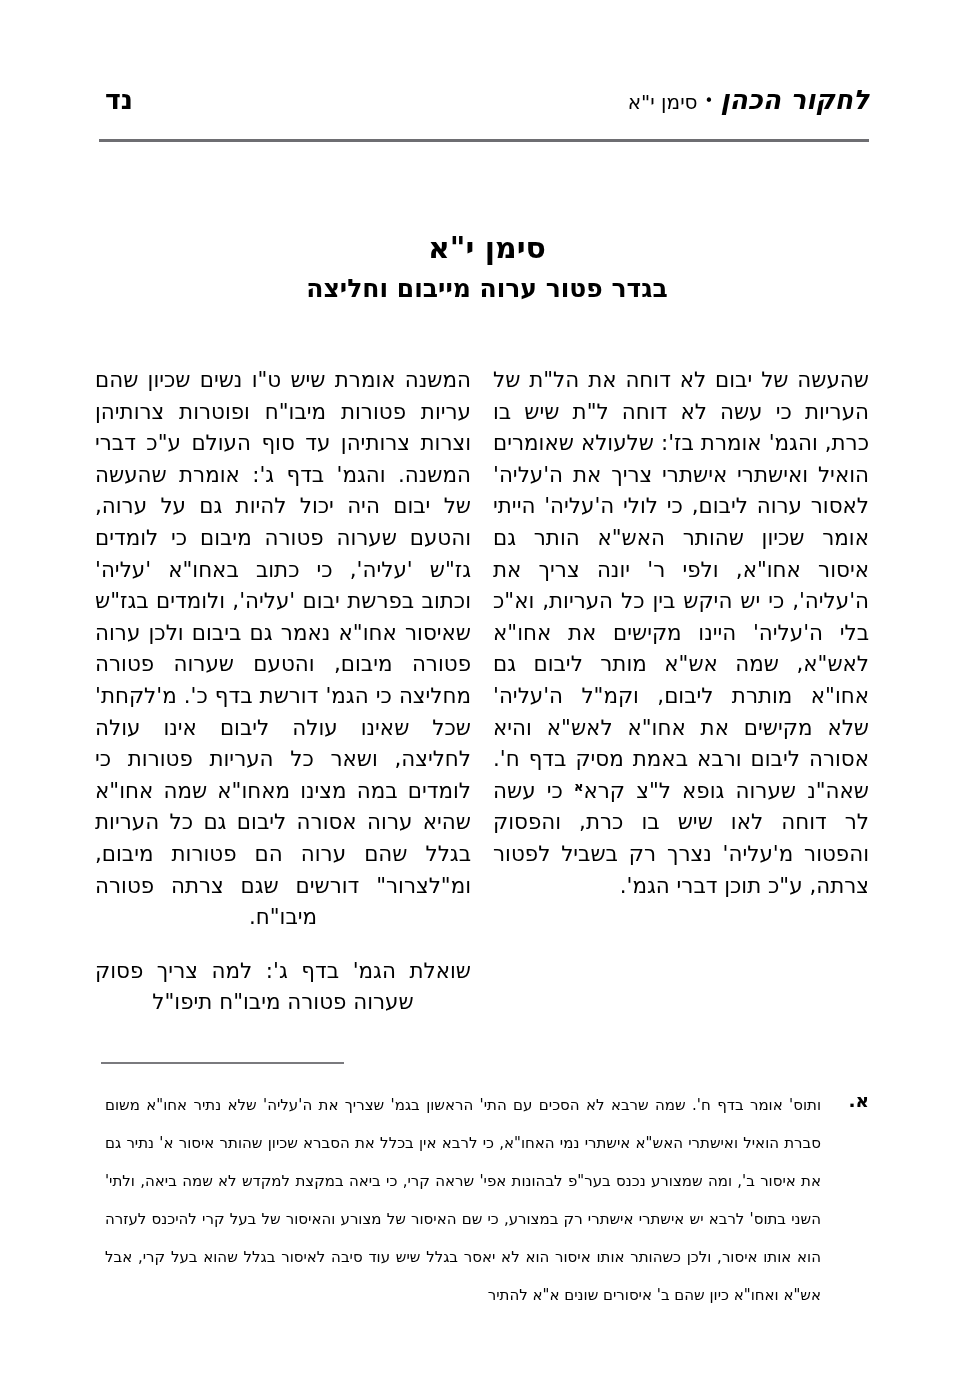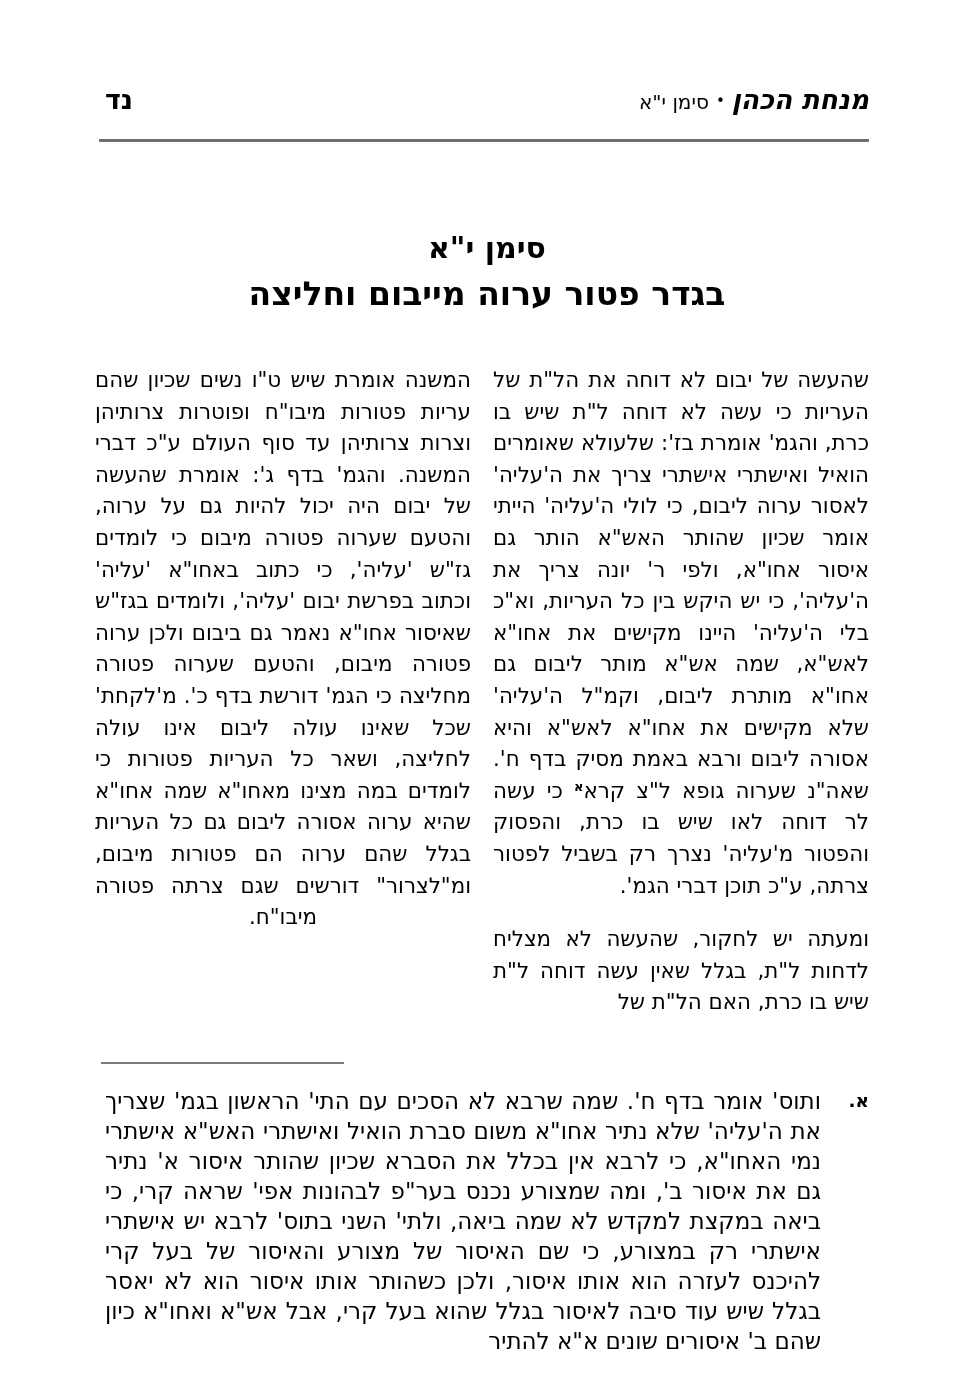--- a/index.html
+++ b/index.html
@@ -74,21 +74,21 @@
     left: 105px;
     text-align: center;
   }
   .title-siman {
     font-size: 30px;
     font-weight: 700;
     line-height: 1.34;
     margin: 0;
   }
   .title-sub {
-    font-size: 33px;
+    font-size: 25px;
     font-weight: 700;
     line-height: 1.34;
     margin: 4px 0 0 0;
   }
 
   
   .columns {
     position: absolute;
     top: 364px;
     right: 105px;
@@ -145,54 +145,54 @@
   }
   .fn-marker {
     flex: 0 0 34px;
     font-size: 18.5px;
     font-weight: 700;
     line-height: 30.6px;
     text-align: right;
   }
   .fn-body {
     flex: 1 1 auto;
-    font-size: 23px;
-    line-height: 30px;
+    font-size: 15px;
+    line-height: 38px;
     text-align: justify;
     text-align-last: right;
     padding-right: 14px;
   }
 </style>
 </head>
 <body>
 
 <div id="page">
 
   <div class="running-head">
     <div class="head-title">
-      <span>מנחת הכהן</span><span class="head-bullet">•</span><span class="head-siman">סימן י"א</span>
+      <span>לחקור הכהן</span><span class="head-bullet">•</span><span class="head-siman">סימן י"א</span>
     </div>
     <div class="head-folio">נד</div>
   </div>
   <div class="head-rule"></div>
 
   <div class="title-block">
     <div class="title-siman">סימן י"א</div>
     <div class="title-sub">בגדר פטור ערוה מייבום וחליצה</div>
   </div>
 
   <div class="columns">
 
     <div class="col">
       <p class="flow"><span>שהעשה של יבום לא דוחה את הל"ת של העריות כי עשה לא דוחה ל"ת שיש בו כרת, והגמ' אומרת בז': שלעולא שאומרים הואיל ואישתרי אישתרי צריך את ה'עליה' לאסור ערוה ליבום, כי לולי ה'עליה' הייתי אומר שכיון שהותר האש"א הותר גם איסור אחו"א, ולפי ר' יונה צריך את ה'עליה', כי יש היקש בין כל העריות, וא"כ בלי ה'עליה' היינו מקישים את אחו"א לאש"א, שמה אש"א מותר ליבום גם אחו"א מותרת ליבום, וקמ"ל ה'עליה' שלא מקישים את אחו"א לאש"א והיא אסורה ליבום ורבא באמת מסיק בדף ח'. שאה"נ שערוה גופא ל"צ קרא</span><span class="fn-ref">א</span><span> כי עשה לר דוחה לאו שיש בו כרת, והפסוק והפטור מ'עליה' נצרך רק בשביל לפטור צרתה, ע"כ תוכן דברי הגמ'.</span></p>
-      <p class="flow"><span class="lead">ומעתה</span><span> יש לחקור, שהעשה לא מצליח לדחות ל"ת, בגלל שאין עשה דוחה ל"ת שיש בו כרת, האם הל"ת של</span></p>
     </div>
 
     <div class="col">
       <p><span class="lead">המשנה</span><span> אומרת שיש ט"ו נשים שכיון שהם עריות פטורות מיבו"ח ופוטרות צרותיהן וצרות צרותיהן עד סוף העולם ע"כ דברי המשנה. והגמ' בדף ג': אומרת שהעשה של יבום היה יכול להיות גם על ערוה, והטעם שערוה פטורה מיבום כי לומדים גז"ש 'עליה', כי כתוב באחו"א 'עליה' וכתוב בפרשת יבום 'עליה', ולומדים בגז"ש שאיסור אחו"א נאמר גם ביבום ולכן ערוה פטורה מיבום, והטעם שערוה פטורה מחליצה כי הגמ' דורשת בדף כ'. מ'לקחת' שכל שאינו עולה ליבום אינו עולה לחליצה, ושאר כל העריות פטורות כי לומדים במה מצינו מאחו"א שמה אחו"א שהיא ערוה אסורה ליבום גם כל העריות בגלל שהם ערוה הם פטורות מיבום, ומ"לצרור" דורשים שגם צרתה פטורה מיבו"ח.</span></p>
+      <p><span class="lead">שואלת</span><span> הגמ' בדף ג': למה צריך פסוק שערוה פטורה מיבו"ח תיפו"ל</span></p>
     </div>
 
   </div>
 
   <div class="fn-rule"></div>
   <div class="footnotes">
     <div class="footnote">
       <div class="fn-marker">א.</div>
       <div class="fn-body">ותוס' אומר בדף ח'. שמה שרבא לא הסכים עם התי' הראשון בגמ' שצריך את ה'עליה' שלא נתיר אחו"א משום סברת הואיל ואישתרי האש"א אישתרי נמי האחו"א, כי לרבא אין בכלל את הסברא שכיון שהותר איסור א' נתיר גם את איסור ב', ומה שמצורע נכנס בער"פ לבהונות אפי' שראה קרי, כי ביאה במקצת למקדש לא שמה ביאה, ולתי' השני בתוס' לרבא יש אישתרי אישתרי רק במצורע, כי שם האיסור של מצורע והאיסור של בעל קרי להיכנס לעזרה הוא אותו איסור, ולכן כשהותר אותו איסור הוא לא יאסר בגלל שיש עוד סיבה לאיסור בגלל שהוא בעל קרי, אבל אש"א ואחו"א כיון שהם ב' איסורים שונים א"א להתיר</div>
     </div>

